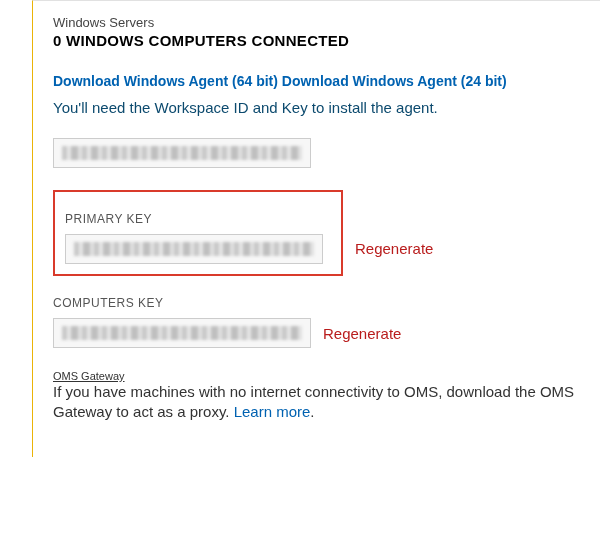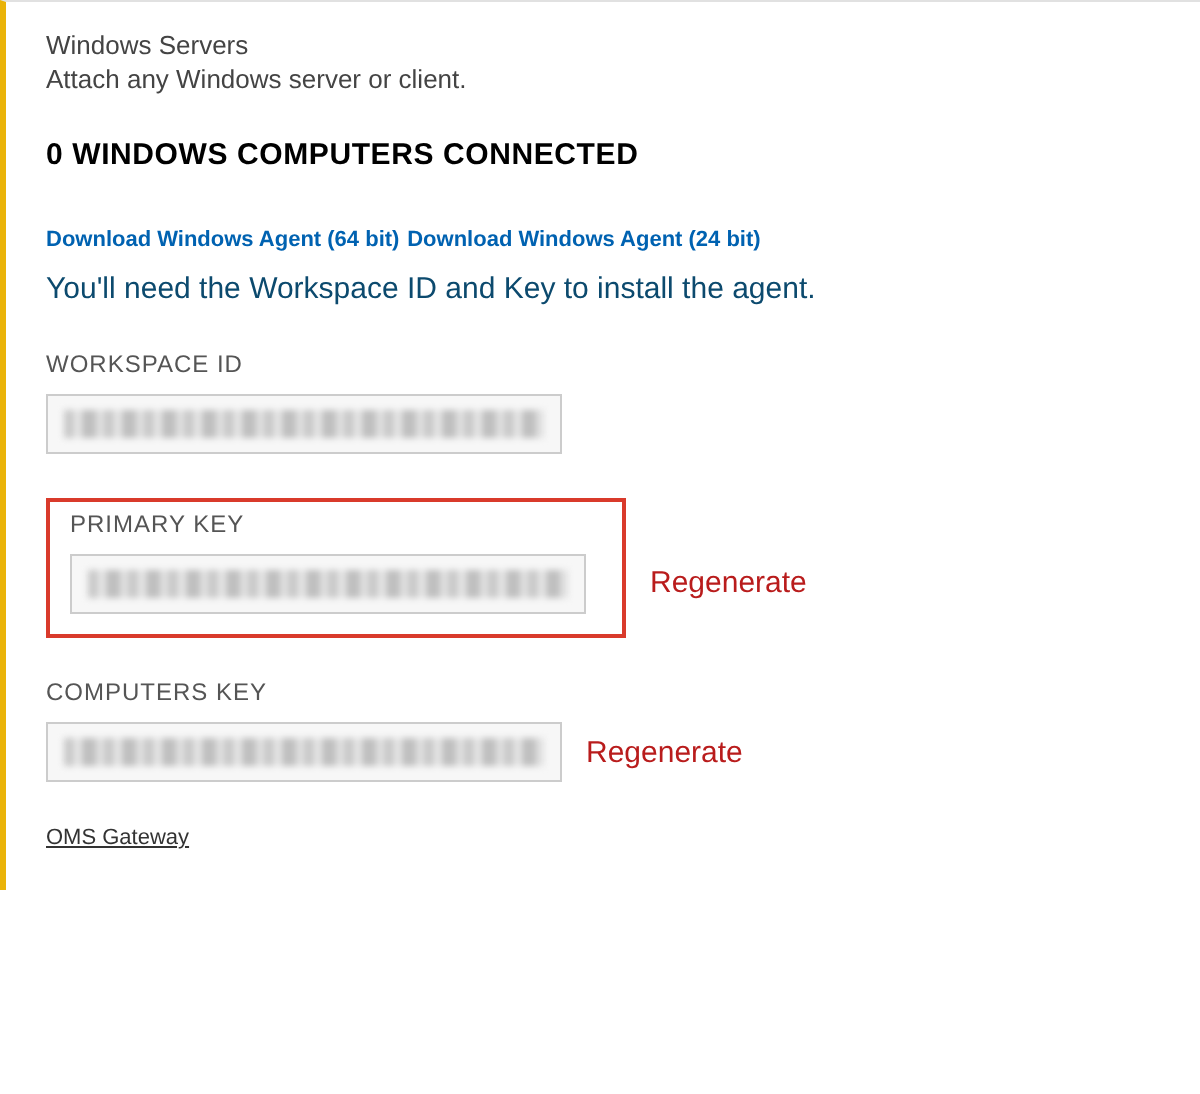--- a/index.html
+++ b/index.html
@@ -5,23 +5,24 @@
     * { box-sizing: border-box; }
     body {
       margin: 0;
       font-family: "Segoe UI", Arial, sans-serif;
       font-size: 14px;
       color: #333;
       width: 600px;
       background: #fff;
     }
     .pane {
-      border-left: 3px solid #eab308;
+      border-left: 1px solid #eab308;
       border-top: 1px solid #e1e1e1;
       padding: 14px 20px 20px 20px;
+      margin-left: 32px;
     }
     .section-title {
       font-size: 13px;
       color: #444;
       margin: 0 0 2px 0;
     }
     .section-desc {
       font-size: 13px;
       color: #444;
       margin: 0 0 22px 0;
@@ -33,21 +34,21 @@
       letter-spacing: 0.3px;
       margin: 0 0 24px 0;
     }
     .links-row {
       margin-bottom: 10px;
     }
     .link {
       color: #0062b1;
       text-decoration: none;
       font-weight: 600;
-      font-size: 11px;
+      font-size: 14px;
       cursor: pointer;
     }
     .plainlink {
       color: #0062b1;
       text-decoration: none;
       cursor: pointer;
     }
     .helptext {
       font-size: 15px;
       color: #0c4a6e;
@@ -85,21 +86,21 @@
         #e0e0e0 16px, #e0e0e0 20px);
       filter: blur(1.6px);
     }
     .regen {
       color: #b91c1c;
       font-size: 15px;
       cursor: pointer;
     }
     .highlight-group {
       border: 2px solid #d93a2b;
-      padding: 4px 10px 0 10px;
+      padding: 20px 10px 0 10px;
       margin-bottom: 20px;
       width: 290px;
     }
     .highlight-group .field-row { margin-bottom: 10px; }
     .gateway-title {
       font-size: 11px;
       color: #333;
       margin-top: 4px;
       text-decoration: underline;
     }
@@ -109,33 +110,31 @@
       margin-bottom: 14px;
       line-height: 1.35;
     }
   </style>
 </head>
 <body>
 
 <div class="pane">
 
   <div class="section-title">Windows Servers</div>
-  <div class="section-desc">Attach any Windows server or client.</div>
 
   <div class="connected-heading">0 WINDOWS COMPUTERS CONNECTED</div>
 
   <div class="links-row">
     <a class="link">Download Windows Agent (64 bit)</a>
     <span> </span>
     <a class="link">Download Windows Agent (24 bit)</a>
   </div>
 
   <div class="helptext">You'll need the Workspace ID and Key to install the agent.</div>
 
-  <div class="field-label">WORKSPACE ID</div>
   <div class="field-row">
     <div class="valuebox" title="(redacted)">
       <div class="blurred"></div>
     </div>
   </div>
 
   <div class="highlight-group">
     <div class="field-label">PRIMARY KEY</div>
     <div class="field-row">
       <div class="valuebox" title="(redacted)">
@@ -149,15 +148,18 @@
 
   <div class="field-label">COMPUTERS KEY</div>
   <div class="field-row">
     <div class="valuebox" title="(redacted)">
       <div class="blurred"></div>
     </div>
     <span class="regen">Regenerate</span>
   </div>
 
   <div class="gateway-title">OMS Gateway</div>
+  <div class="gateway-desc">
+    <span>If you have machines with no internet connectivity to OMS, download the OMS Gateway to act as a proxy. </span><a class="plainlink">Learn more</a><span>.</span>
+  </div>
 
 
 </div>
 
 </body></html>

